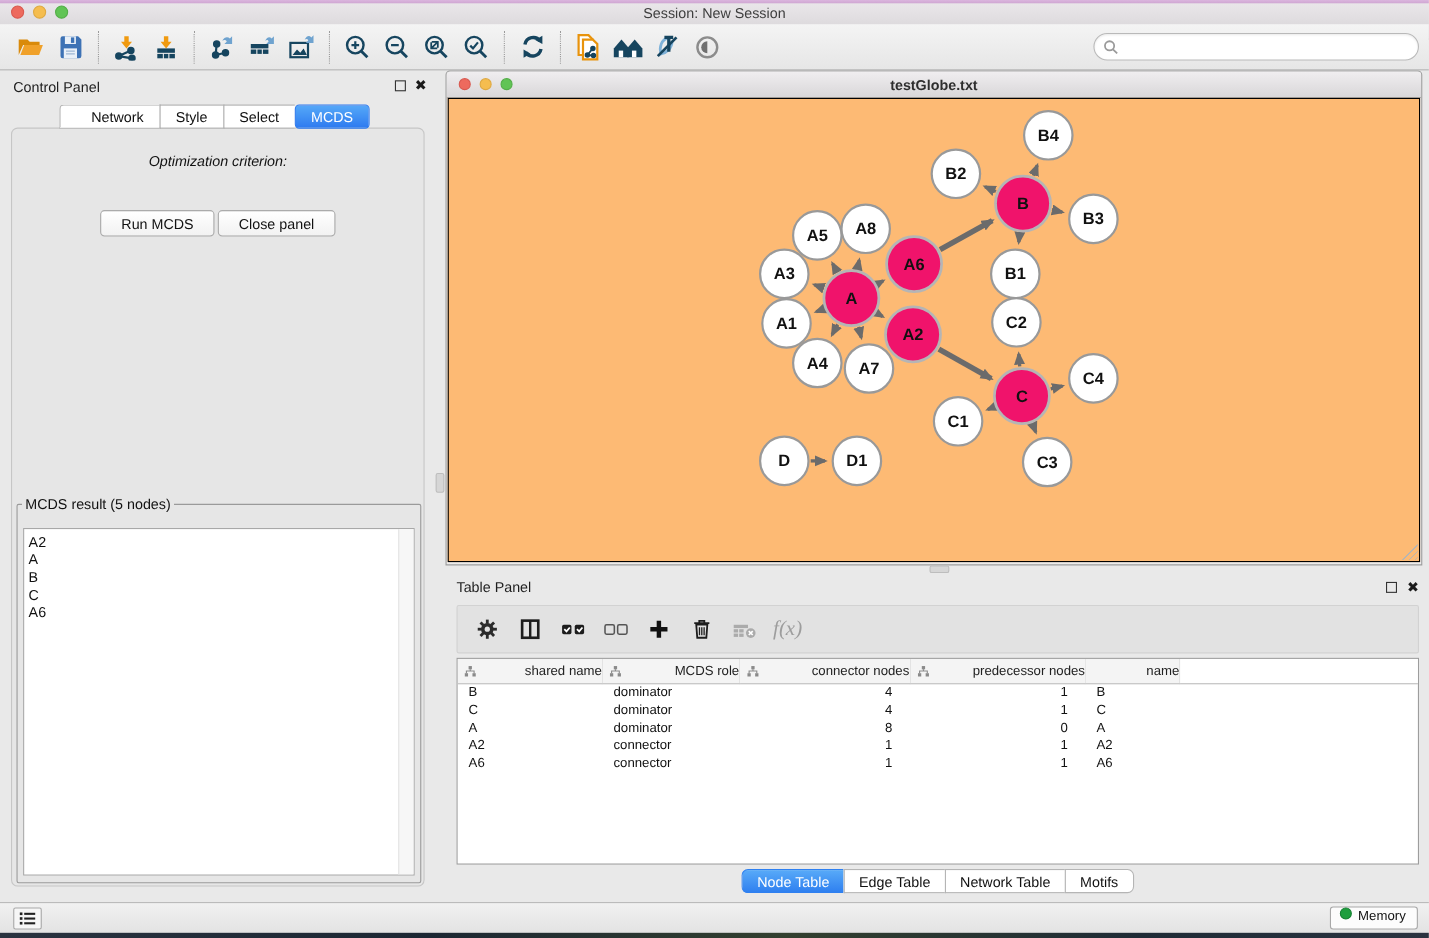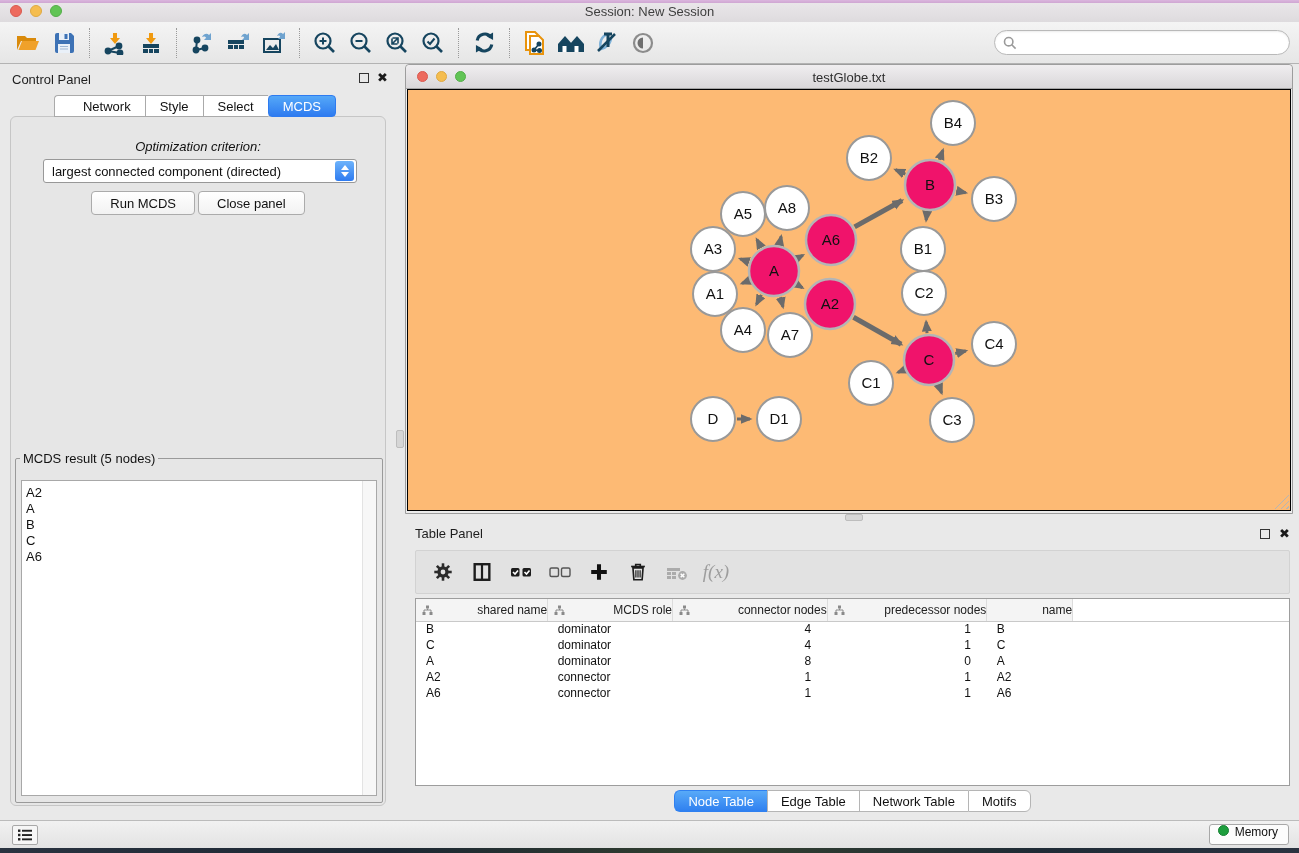--- a/index.html
+++ b/index.html
@@ -63,21 +63,21 @@
   fieldset.mcds { position:absolute; left:4px; top:334px; width:368px; height:352px;
     border:1px solid #9a9a9a; border-radius:2px; padding:0; }
   fieldset.mcds legend { font-size:13px; color:#111; margin-left:4px; padding:0 3px; }
   .result-box { position:absolute; left:5px; top:14px; right:5px; bottom:6px; background:#fff; border:1px solid #a8a8a8; overflow:hidden; }
   .result-box ul { list-style:none; padding:4px 0 0 4px; }
   .result-box li { font-size:13px; color:#111; line-height:16px; }
   .vscroll { position:absolute; right:0; top:0; bottom:0; width:14px; background:#f7f7f7; border-left:1px solid #e3e3e3; }
 
   
   .netwin { position:absolute; left:405px; top:64px; width:888px; height:450px;
-    background:#ececec; border:1px solid #9d9d9d; border-radius:4px 4px 0 0; }
+    background:#ececec; border:1px solid #9d9d9d; border-radius:4px 4px 0 0;font-weight:bold; }
   .net-titlebar { position:absolute; left:0; top:0; right:0; height:24px;
     background:linear-gradient(#f0eef0,#d9d7d9); border-bottom:1px solid #a5a5a5; border-radius:4px 4px 0 0; }
   .net-titlebar .lights { left:11px; top:6px; }
   .net-titlebar .light { width:11px; height:11px; }
   .net-title { position:absolute; left:0; right:0; top:5px; text-align:center; font-size:13px; color:#2e2e2e; }
   .net-canvas { position:absolute; left:1px; right:1px; top:24px; bottom:2px; background:#fdba74; border:1px solid #000000; }
   .grip { position:absolute; right:1px; bottom:1px; width:15px; height:15px;
     background:repeating-linear-gradient(135deg, transparent 0 3px, #b5b5b5 3px 4px); clip-path:polygon(100% 0,100% 100%,0 100%); }
   .handle-v { position:absolute; left:396px; top:430px; width:8px; height:18px; background:#d6d6d6; border:1px solid #bdbdbd; border-radius:2px; }
   .handle-h { position:absolute; left:845px; top:514px; width:18px; height:7px; background:#d6d6d6; border:1px solid #bdbdbd; border-radius:2px; }
@@ -289,27 +289,20 @@
     <span class="winbtn-close">✖</span>
   </div>
   <div class="ctabs">
       <div class="ctab">Network</div>
       <div class="ctab">Style</div>
       <div class="ctab">Select</div>
       <div class="ctab active">MCDS</div>
     </div>
   <div class="cp-body">
     <div class="opt-label">Optimization criterion:</div>
-    <div class="select">
-      <span class="sel-text">largest connected component (directed)</span>
-      <span class="spinner">
-          <i class="up"></i>
-          <i class="dn"></i>
-        </span>
-    </div>
     <div class="cp-buttons">
       <button class="pbtn">Run MCDS</button>
       <button class="pbtn">Close panel</button>
     </div>
     <fieldset class="mcds">
       <legend>MCDS result (5 nodes)</legend>
       <div class="result-box">
         <ul>
             <li>A2</li>
             <li>A</li>

